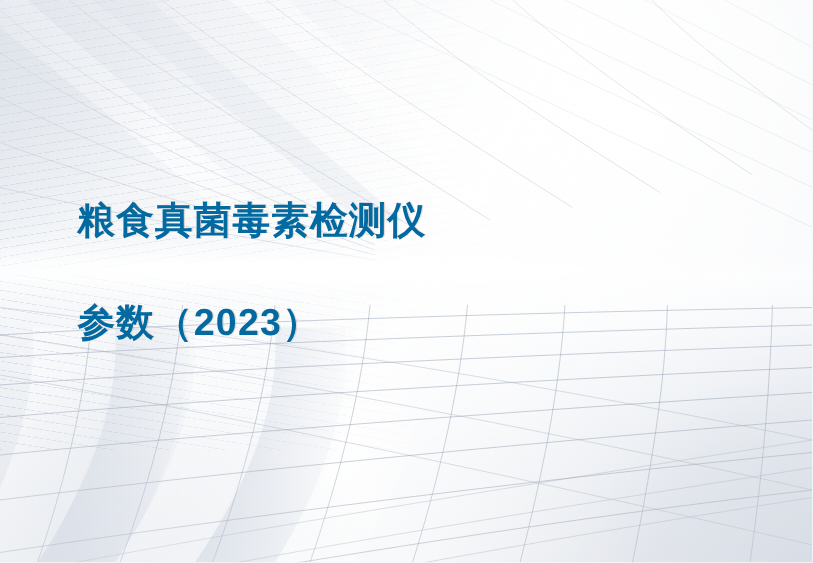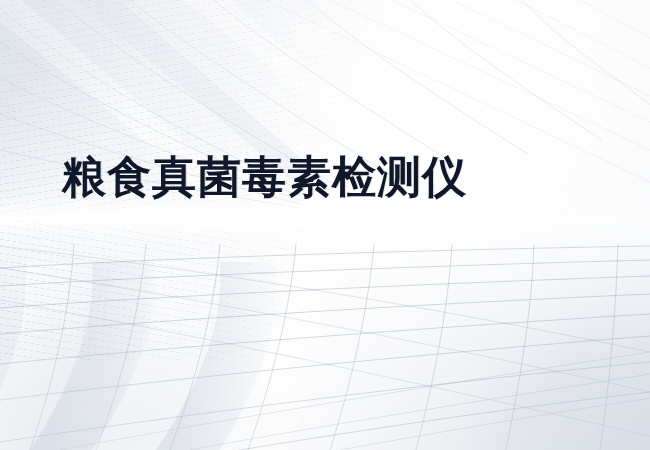--- a/index.html
+++ b/index.html
@@ -126,22 +126,22 @@
 
   
   .headline {
     position: absolute;
     left: 62px;
     top: 136px;
     width: 540px;
     z-index: 5;
   }
   .headline-line {
-    color: #0f172a;
-    font-size: 44px;
+    color: #0369a1;
+    font-size: 30px;
     line-height: 82px;
     font-weight: bold;
     letter-spacing: 1px;
     white-space: nowrap;
     text-shadow:
       0 1px 0 rgba(255,255,255,0.55),
       1px 0 0 rgba(120,80,40,0.18);
   }
 </style>
 </head>
@@ -244,15 +244,16 @@
       </g>
     </svg>
   </div>
 
   <div class="layer bg-vignette"></div>
   <div class="layer bg-haze"></div>
   <div class="layer bg-sweep"></div>
 
   <div class="headline">
     <div class="headline-line">粮食真菌毒素检测仪</div>
+    <div class="headline-line">参数（2023）</div>
   </div>
 
 </div>
 
 </body></html>

